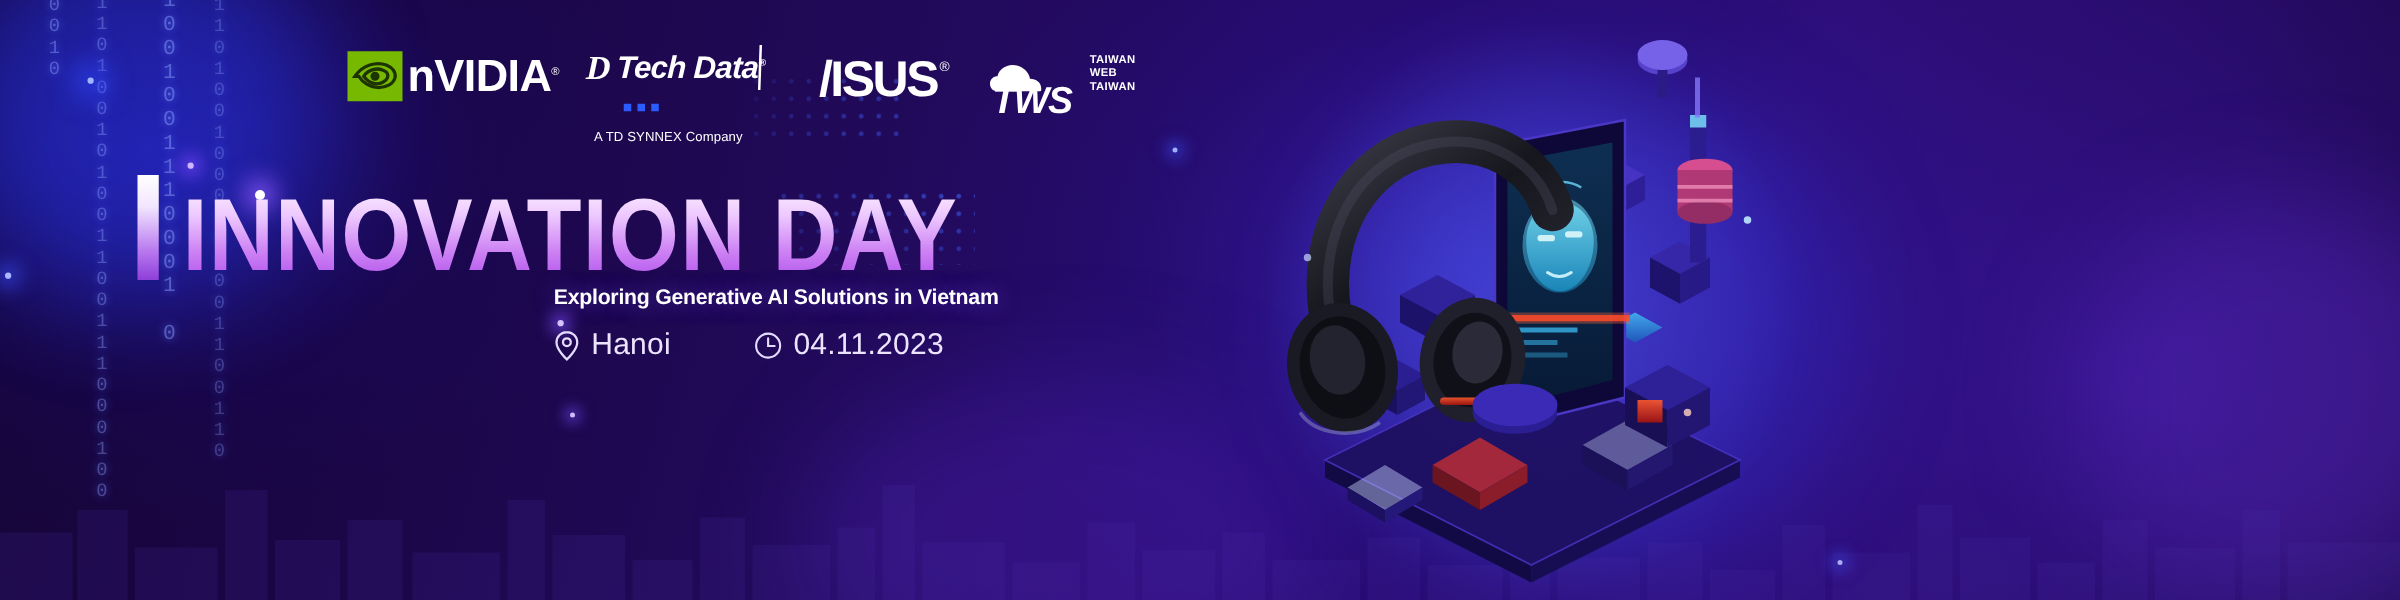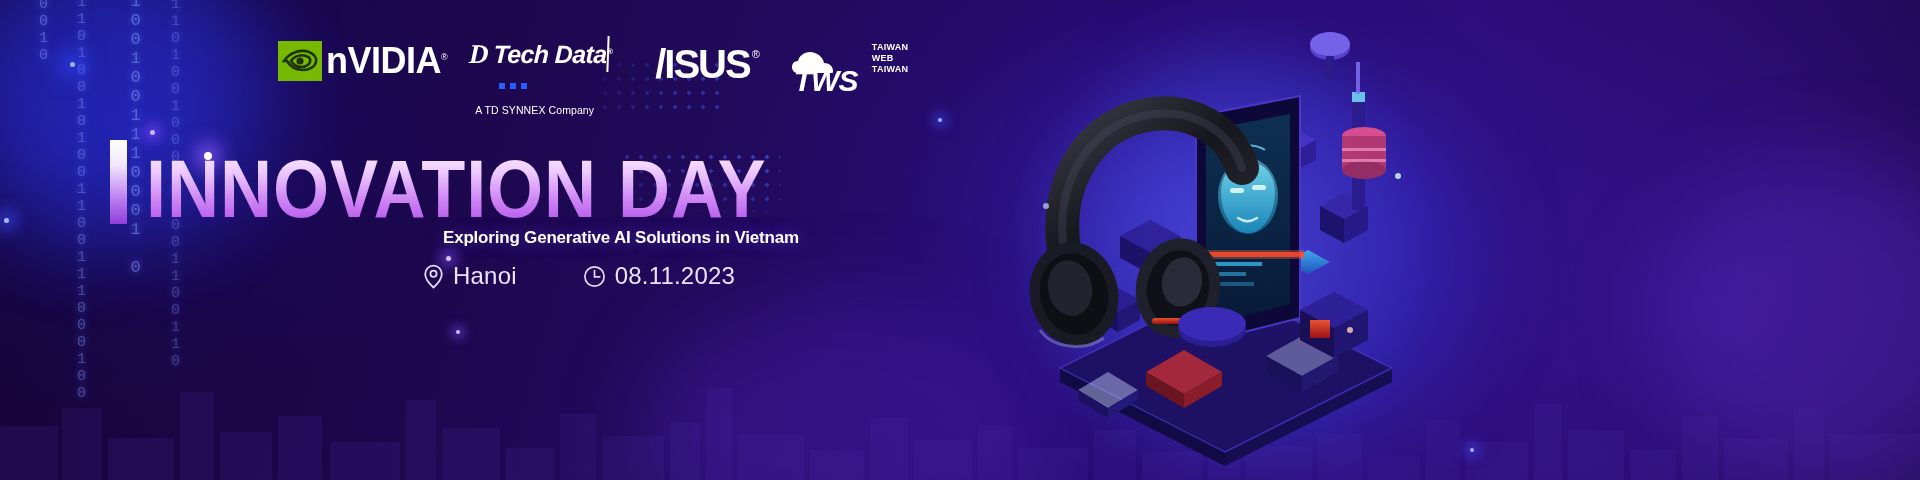--- a/index.html
+++ b/index.html
@@ -86,21 +86,21 @@
     font-weight:700; font-size:82px; line-height:.9; letter-spacing:1px;
     transform:scaleX(.88); transform-origin:left bottom; margin-bottom:6px;
     background:linear-gradient(180deg,#fbeaff 0%,#edc8ff 28%,#cf86f4 64%,#b152ec 100%);
     -webkit-background-clip:text; background-clip:text; color:transparent;
     -webkit-text-fill-color:transparent; white-space:nowrap; }
 
   .subtitle{ position:absolute; left:443px; top:228px; color:#ffffff;
     font-size:17px; font-weight:700; letter-spacing:-.2px; white-space:nowrap;
     text-shadow:0 0 16px rgba(120,90,255,.55); }
 
-  .metarow{ position:absolute; left:423px; top:262px; display:flex; align-items:flex-end; }
+  .metarow{ position:absolute; left:443px; top:262px; display:flex; align-items:flex-end; }
   .meta{ display:flex; align-items:center; gap:9px; color:#ece4ff;
     font-size:24px; font-weight:400; letter-spacing:.2px; white-space:nowrap; }
   .meta.date{ margin-left:66px; }
   .meta .ico{ display:flex; align-items:center; flex:none; }
 
   
   .illus{ position:absolute; left:1000px; top:0; width:460px; height:480px; }
   .illus svg{ display:block; }
 </style>
 </head>
@@ -240,21 +240,21 @@
       <span>Hanoi</span>
     </span>
 
     <span class="meta date">
       <span class="ico">
         <svg width="23" height="23" viewBox="0 0 23 23" aria-hidden="true">
           <circle cx="11.5" cy="11.5" r="9.6" fill="none" stroke="#e4dcff" stroke-width="1.7"></circle>
           <path d="M11.5 5.6v6.2h5.2" fill="none" stroke="#e4dcff" stroke-width="1.7" stroke-linecap="round"></path>
         </svg>
       </span>
-      <span>08.11.2023</span>
+      <span>04.11.2023</span>
     </span>
   </div>
 
   <div class="illus">
     <svg width="460" height="480" viewBox="0 0 460 480" aria-hidden="true">
       <defs>
         <linearGradient id="gBase" x1="0" y1="0" x2="1" y2="1">
           <stop offset="0" stop-color="#2b1a86"></stop>
             <stop offset="1" stop-color="#160a4e"></stop>
         </linearGradient>

